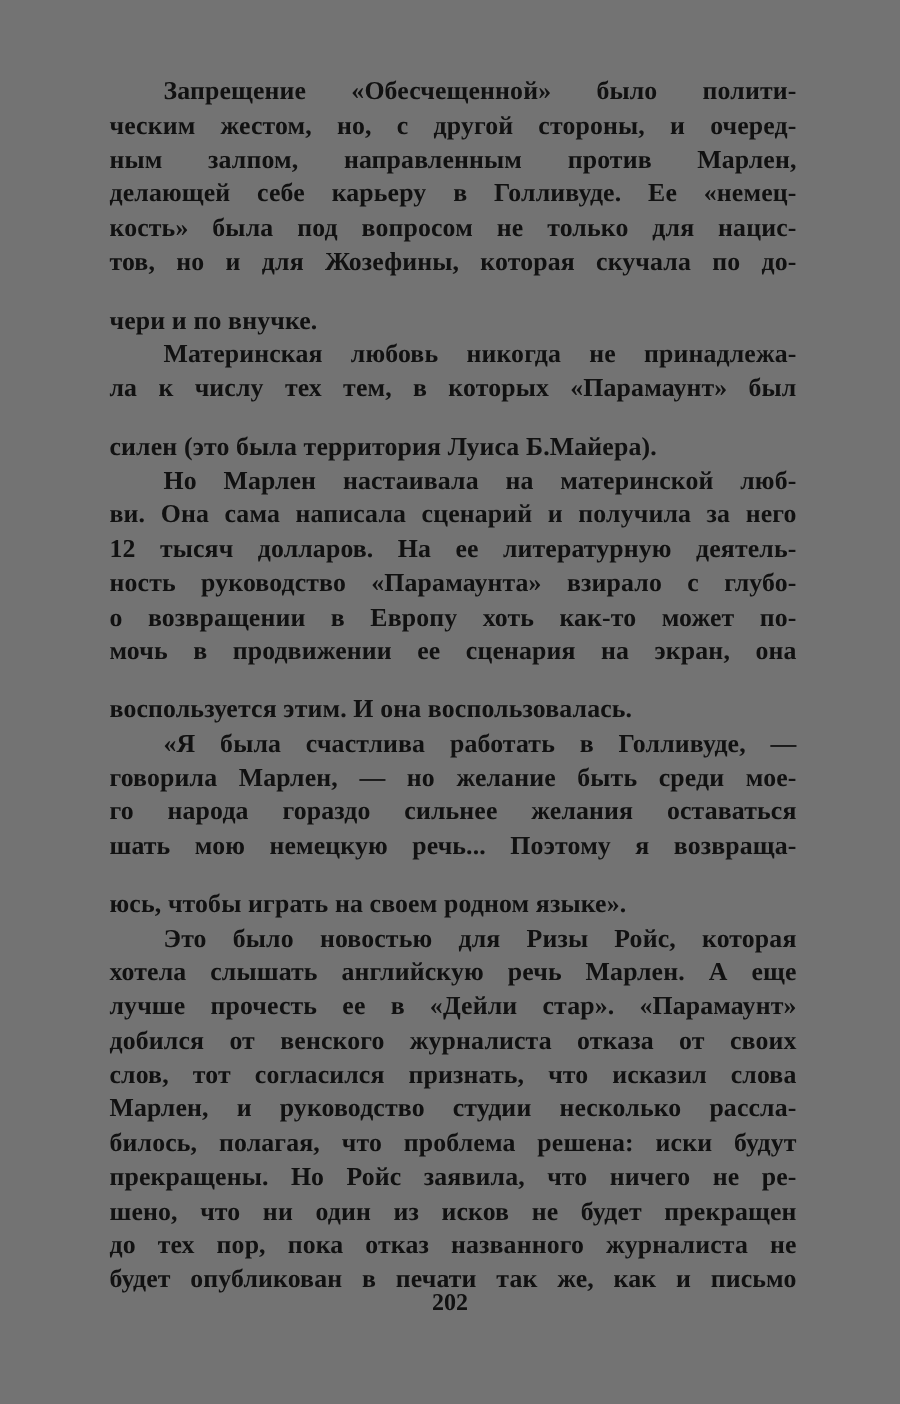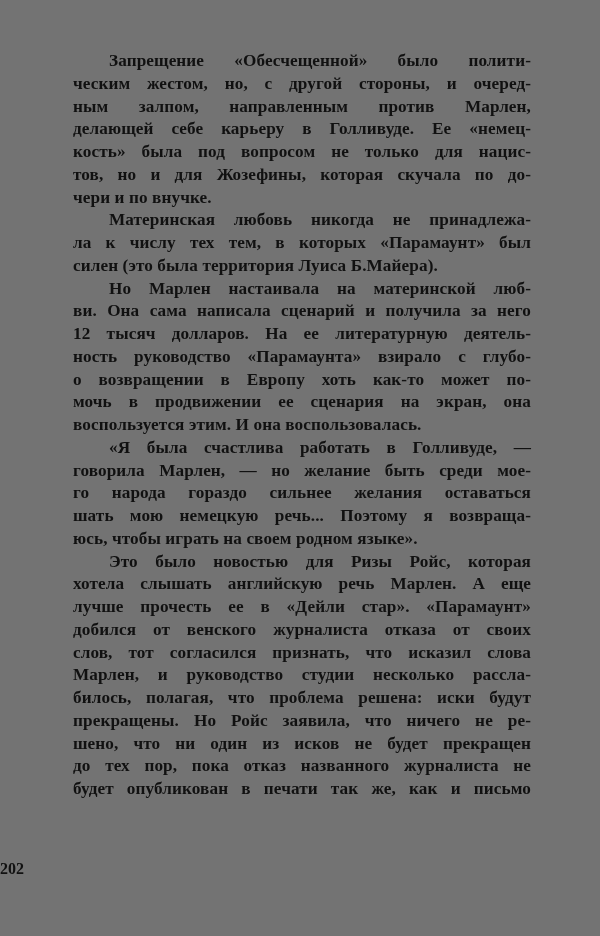--- a/index.html
+++ b/index.html
@@ -37,26 +37,28 @@
     text-align: justify;
     text-align-last: justify;
     letter-spacing: 0.1px;
     overflow: visible;
   }
   .line.indent {
     padding-left: 36px;
   }
   .line.last {
     text-align-last: left;
+    margin-top: 16px;
   }
   .page-number {
     position: absolute;
     left: 0;
     width: 600px;
     top: 860px;
+    text-align: center;
     font-size: 16px;
     font-weight: bold;
     font-family: "Liberation Serif", "DejaVu Serif", serif;
     color: #111111;
   }
 </style>
 </head>
 <body>
 
 <div class="page">

